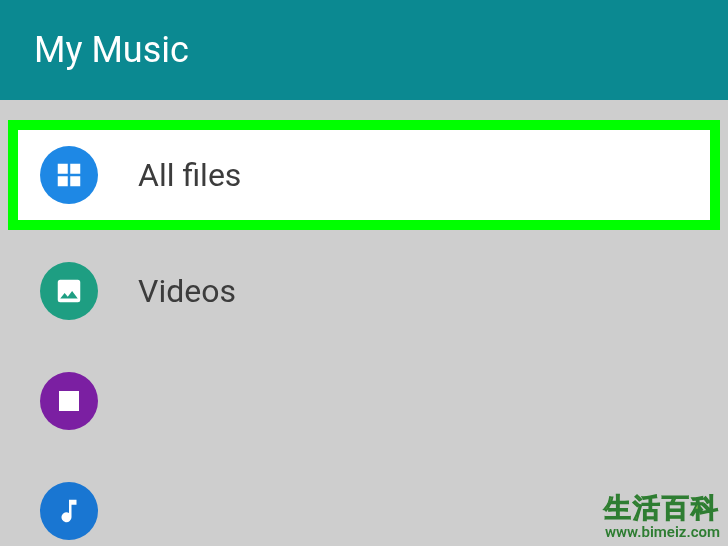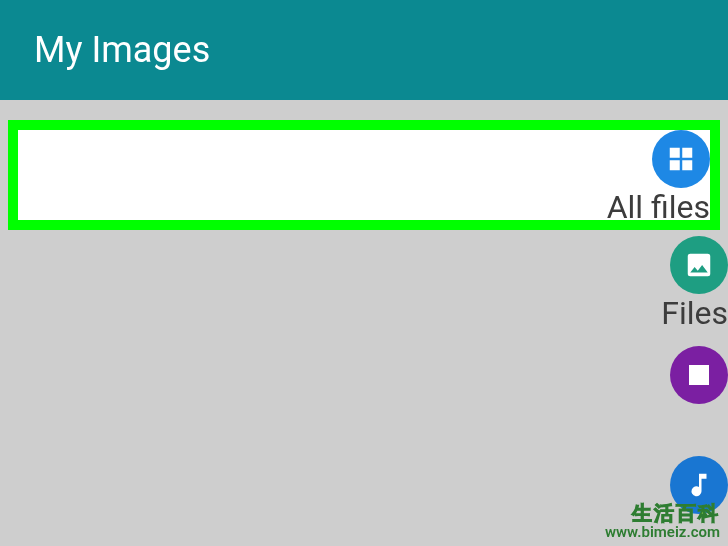--- a/index.html
+++ b/index.html
@@ -18,25 +18,24 @@
     font-size: 36px;
     font-weight: 400;
   }
 
   .list {
     padding-top: 20px;
   }
 
   .row {
     display: flex;
-    align-items: flex-end;
+    align-items: center;
     height: 110px;
     padding-left: 40px;
     position: relative;
-    flex-direction: column;
   }
   .row .label {
     font-size: 32px;
     color: #3c3c3c;
     margin-left: 40px;
     font-weight: 400;
   }
 
   .highlight-wrap {
     border: 10px solid #00ff00;
@@ -66,37 +65,37 @@
 
   .watermark {
     position: absolute;
     right: 8px;
     bottom: 6px;
     text-align: right;
     line-height: 1.1;
     pointer-events: none;
   }
   .wm-cn {
-    font-size: 20px;
+    font-size: 27px;
     font-weight: 700;
     -webkit-text-stroke: 1px #2e7d32;
     color: #8bc34a;
     letter-spacing: 2px;
   }
   .wm-url {
     font-size: 15px;
     color: #2e7d32;
     font-weight: 600;
   }
 </style>
 </head>
 <body>
 
 <div class="header">
-  <div class="header-title">My Images</div>
+  <div class="header-title">My Music</div>
 </div>
 
 <div class="list">
 
   <div class="highlight-wrap">
     <div class="row">
       <span class="icon-circle ic-blue">
         <svg viewBox="0 0 24 24">
             <path d="M3 3h8v8H3V3zm0 10h8v8H3v-8zm10-10h8v8h-8V3zm0 10h8v8h-8v-8z"></path>
           </svg>
@@ -104,21 +103,21 @@
       <span class="label">All files</span>
     </div>
   </div>
 
   <div class="row">
     <span class="icon-circle ic-green">
       <svg viewBox="0 0 24 24">
           <path d="M21 19V5a2 2 0 0 0-2-2H5a2 2 0 0 0-2 2v14a2 2 0 0 0 2 2h14a2 2 0 0 0 2-2zM8.5 13.5l2.5 3 3.5-4.5L19 18H5l3.5-4.5z"></path>
         </svg>
     </span>
-    <span class="label">Files</span>
+    <span class="label">Videos</span>
   </div>
 
   <div class="row">
     <span class="icon-circle ic-purple">
       <svg viewBox="0 0 24 24">
           <path d="M4 4h16v16H4V4zm3 4l8 4-8 4V8z"></path>
         </svg>
     </span>
   </div>
 

